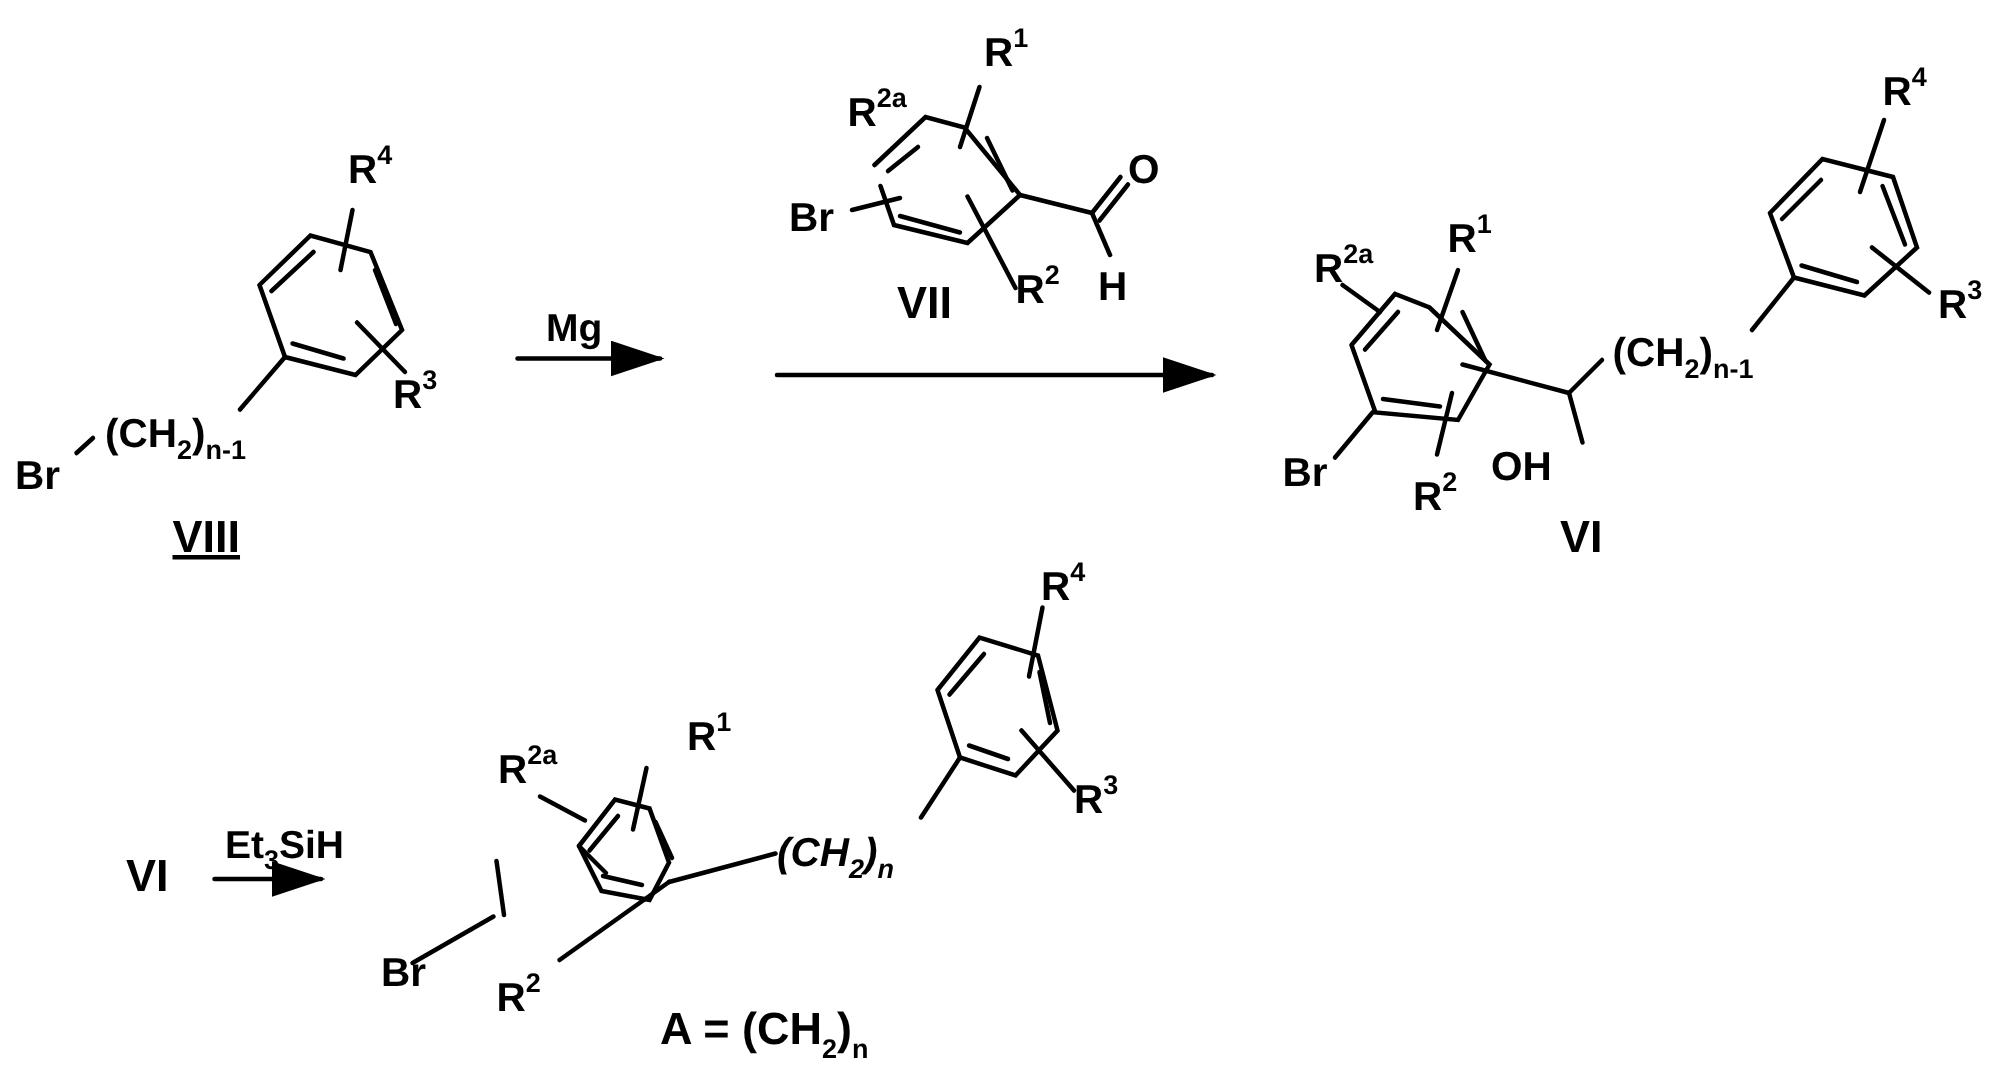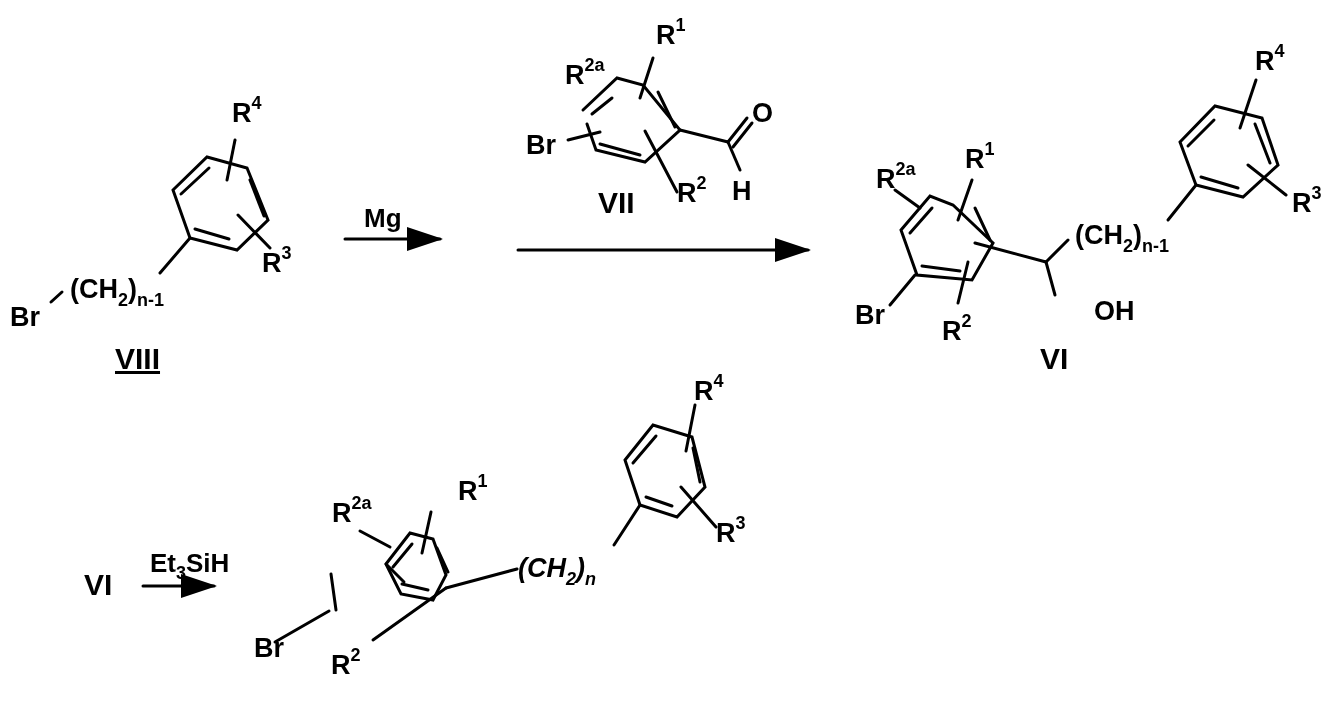--- a/index.html
+++ b/index.html
@@ -120,30 +120,31 @@
 <div class="lbl" style="left:677px;top:180px;"><span>R</span><sup>2</sup></div>
 <div class="lbl" style="left:732px;top:178px;">H</div>
 <div class="lbl cmpd" style="left:598px;top:188px;">VII</div>
 
 <div class="lbl" style="left:1255px;top:48px;"><span>R</span><sup>4</sup></div>
 <div class="lbl" style="left:1292px;top:190px;"><span>R</span><sup>3</sup></div>
 <div class="lbl" style="left:965px;top:146px;"><span>R</span><sup>1</sup></div>
 <div class="lbl" style="left:876px;top:166px;"><span>R</span><sup>2a</sup></div>
 <div class="lbl" style="left:1075px;top:222px;"><span>(CH</span><sub>2</sub><span>)</span><sub>n-1</sub></div>
 <div class="lbl" style="left:855px;top:302px;">Br</div>
-<div class="lbl" style="left:1094px;top:298px;">OH</div>
+<div class="lbl" style="left:994px;top:298px;">OH</div>
 <div class="lbl" style="left:942px;top:318px;"><span>R</span><sup>2</sup></div>
 <div class="lbl cmpd" style="left:1040px;top:344px;">VI</div>
 
 <div class="lbl cmpd" style="left:84px;top:570px;">VI</div>
 <div class="lbl reag" style="left:150px;top:550px;"><span>Et</span><sub>3</sub><span>SiH</span></div>
 
 <div class="lbl" style="left:694px;top:378px;"><span>R</span><sup>4</sup></div>
 <div class="lbl" style="left:716px;top:520px;"><span>R</span><sup>3</sup></div>
 <div class="lbl" style="left:332px;top:500px;"><span>R</span><sup>2a</sup></div>
 <div class="lbl" style="left:458px;top:478px;"><span>R</span><sup>1</sup></div>
 <div class="lbl" style="left:378px;top:560px;"></div>
 <div class="lbl" style="left:518px;top:555px;font-style:italic;"><span>(CH</span><sub>2</sub><span>)</span><sub>n</sub></div>
 <div class="lbl" style="left:254px;top:635px;">Br</div>
 <div class="lbl" style="left:331px;top:652px;"><span>R</span><sup>2</sup></div>
 <div class="lbl cmpd" style="left:382px;top:704px;margin-top:40px;"><span>IV</span></div>
+<div class="lbl cmpd" style="left:440px;top:672px;"><span>A = (CH</span><sub>2</sub><span>)</span><sub>n</sub></div>
 
 </div>
 
 </body></html>

